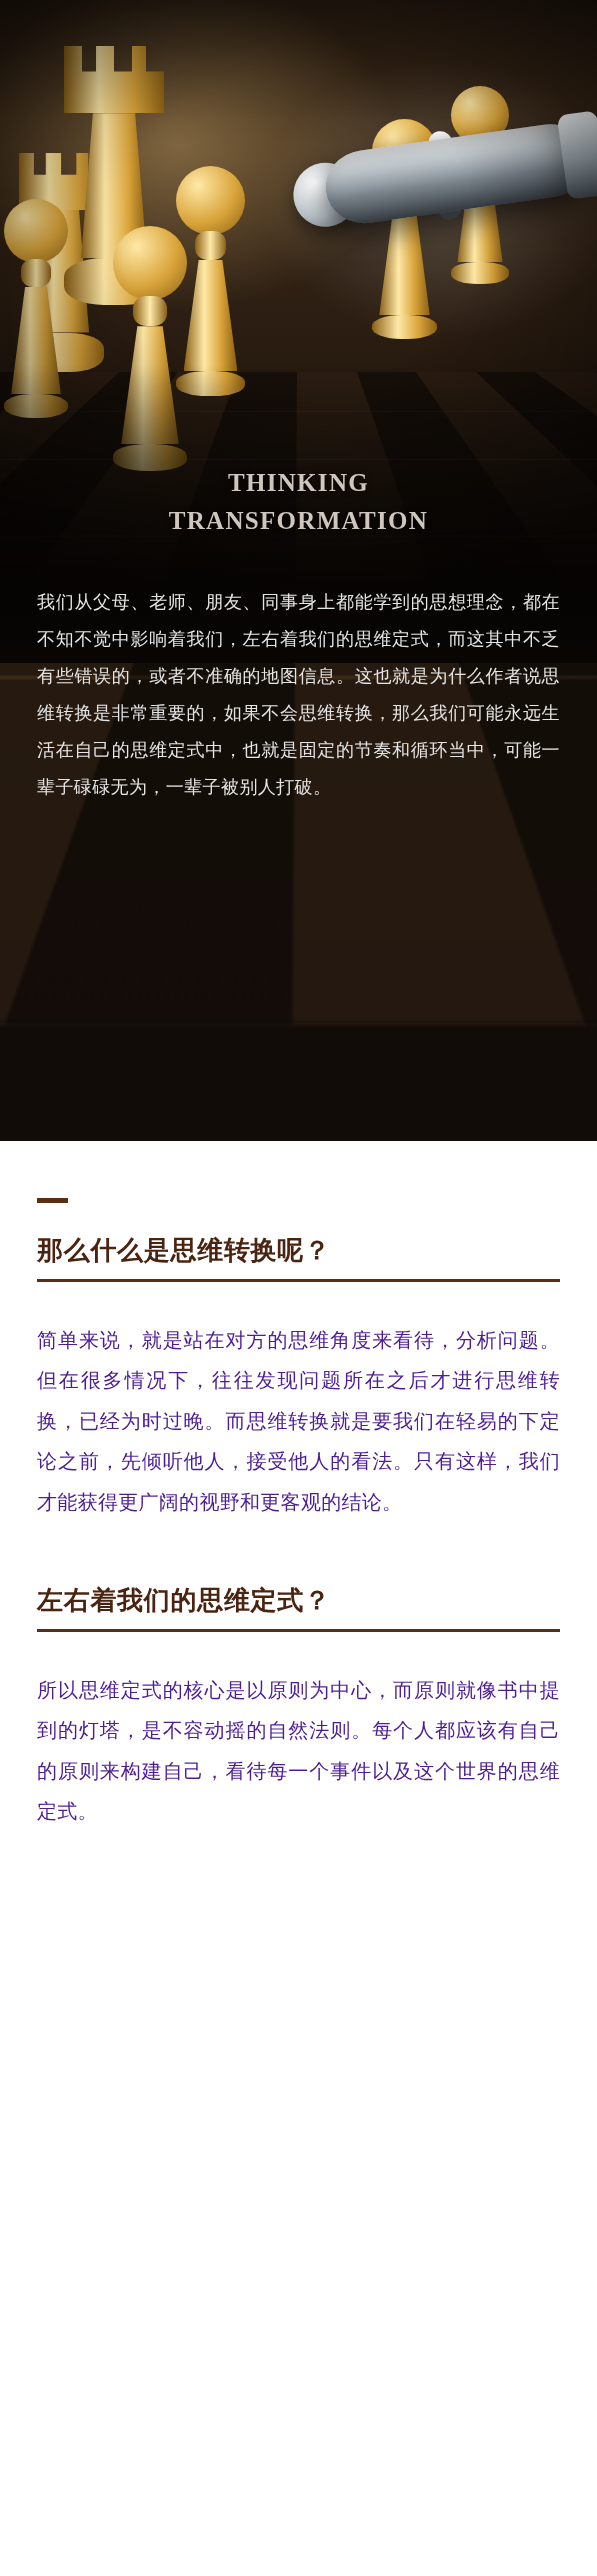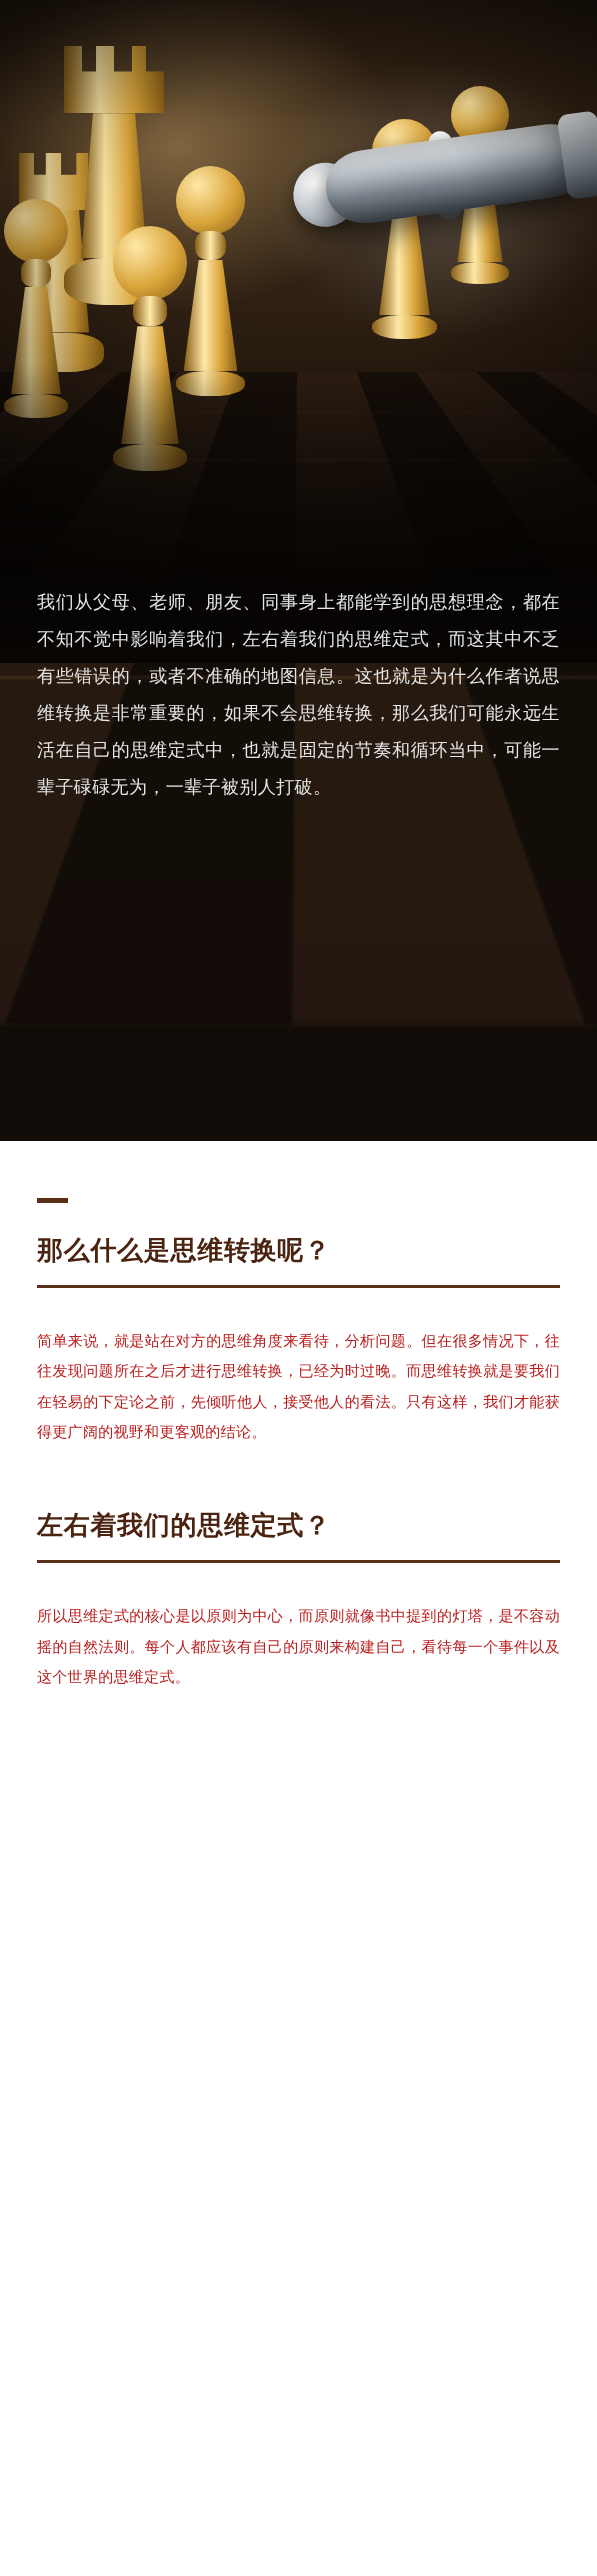--- a/index.html
+++ b/index.html
@@ -175,29 +175,29 @@
   .dash {
     width: 30.5px; height: 4.6px;
     background: #5b2f16;
     margin: 57px 0 30.5px 0;
   }
   .sec-head {
     font-size: 26px;
     font-weight: bold;
     color: #4a2411;
     letter-spacing: 0.7px;
-    padding-bottom: 17px;
+    padding-bottom: 11px;
     border-bottom: 3.3px solid #5b2f16;
     margin-bottom: 38px;
   }
   .sec-head.second { margin-top: 61px; }
   .para {
-    font-size: 15px;
+    font-size: 20px;
     line-height: 2.02;
-    color: #b91c1c;
+    color: #4c1d95;
     text-align: justify;
     letter-spacing: 0.3px;
   }
   .para + .para { margin-top: 32px; }
 </style>
 </head>
 <body>
 
 <div class="page">
 
@@ -250,20 +250,24 @@
       <div class="fallen-king">
         <div class="fk-head"></div>
         <div class="fk-collar"></div>
         <div class="fk-body"></div>
         <div class="fk-base"></div>
       </div>
 
       <div class="vignette"></div>
     </div>
 
+    <h1 class="hero-title">
+      <span>THINKING</span>
+      <span class="l2">TRANSFORMATION</span>
+    </h1>
 
     <p class="hero-para">我们从父母、老师、朋友、同事身上都能学到的思想理念，都在不知不觉中影响着我们，左右着我们的思维定式，而这其中不乏有些错误的，或者不准确的地图信息。这也就是为什么作者说思维转换是非常重要的，如果不会思维转换，那么我们可能永远生活在自己的思维定式中，也就是固定的节奏和循环当中，可能一辈子碌碌无为，一辈子被别人打破。</p>
   </section>
 
   <main class="content">
 
     <div class="dash"></div>
 
     <h2 class="sec-head">那么什么是思维转换呢？</h2>
     <p class="para">简单来说，就是站在对方的思维角度来看待，分析问题。但在很多情况下，往往发现问题所在之后才进行思维转换，已经为时过晚。而思维转换就是要我们在轻易的下定论之前，先倾听他人，接受他人的看法。只有这样，我们才能获得更广阔的视野和更客观的结论。</p>

